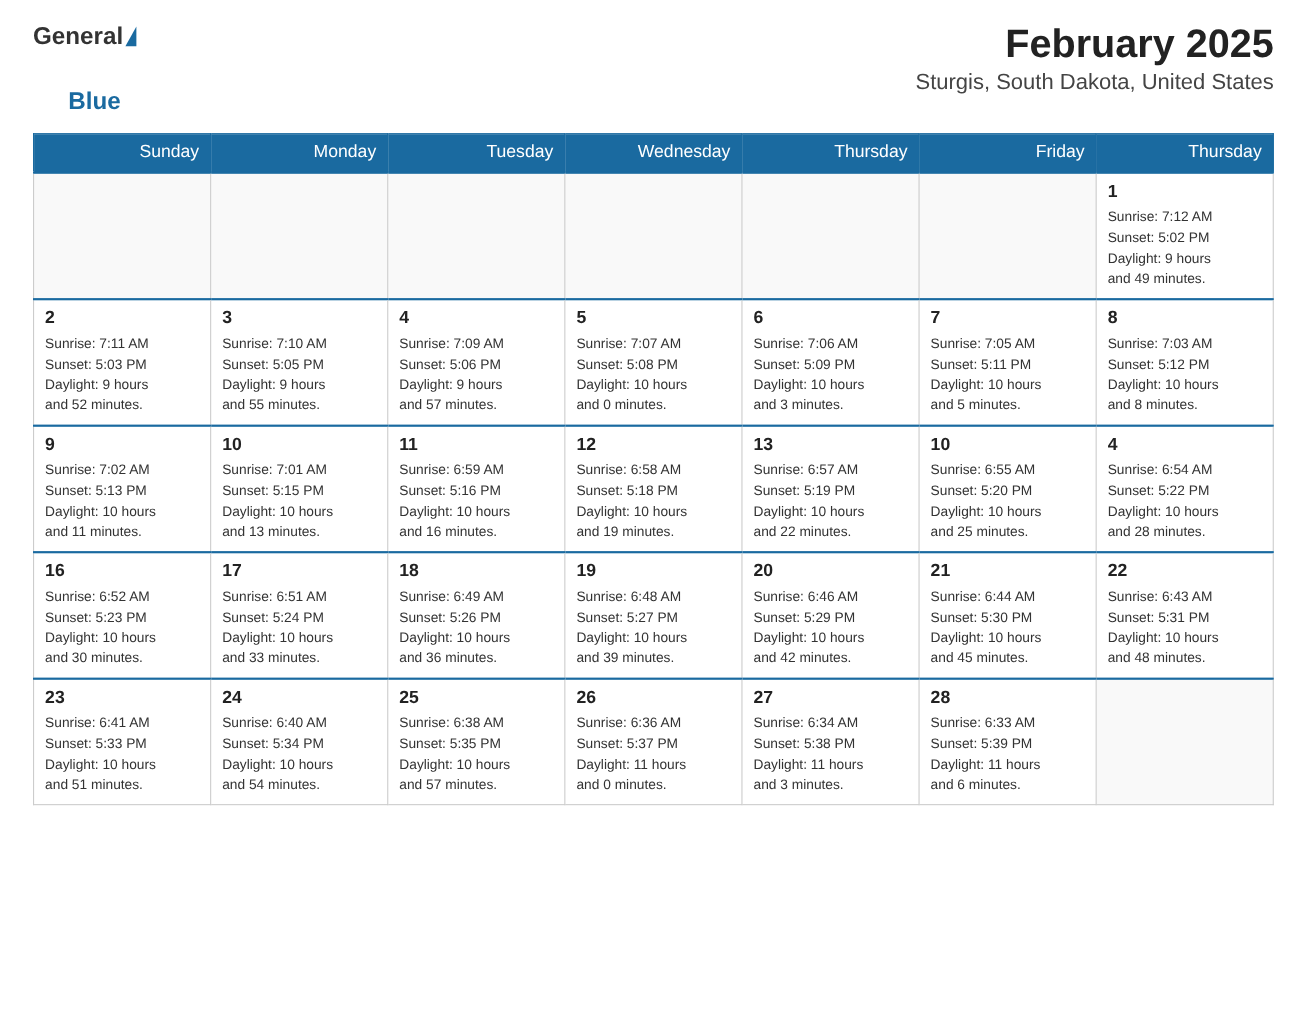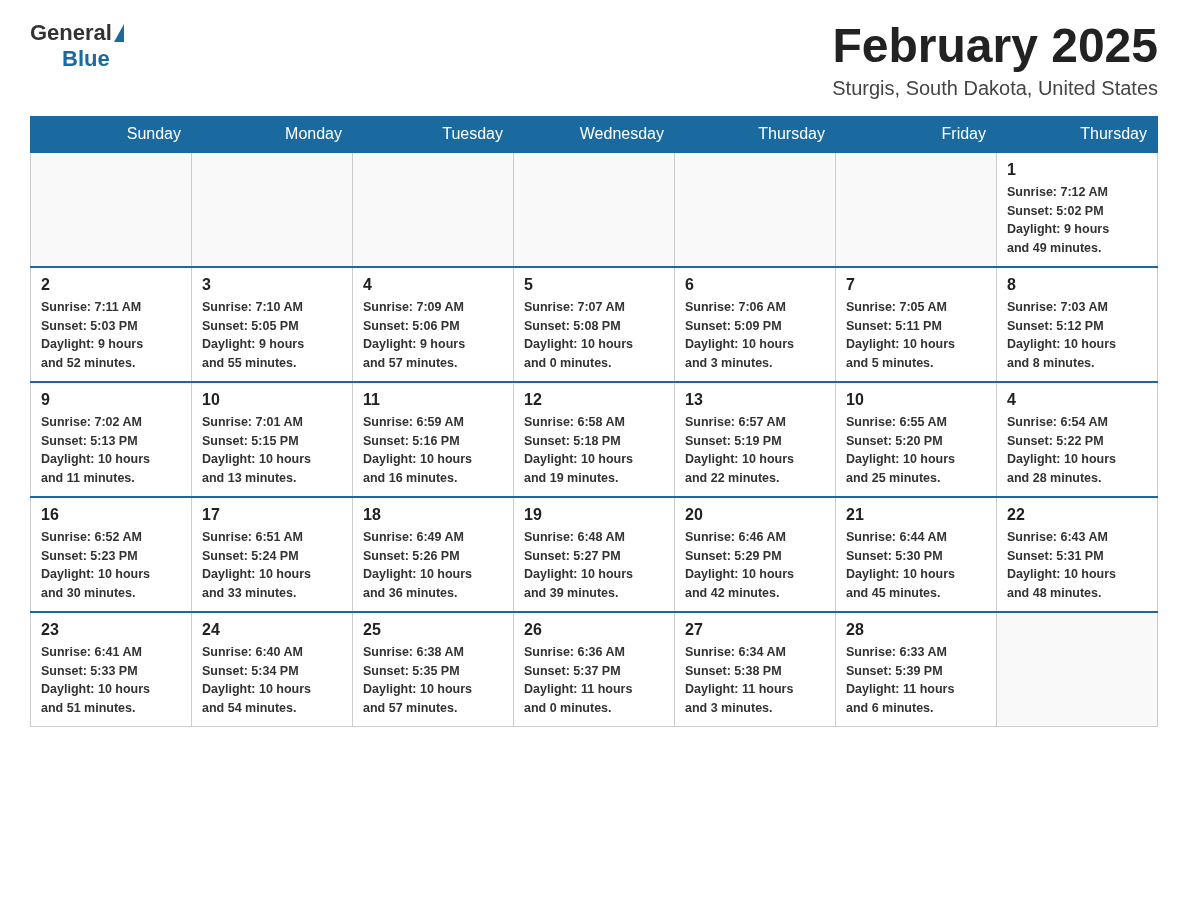--- a/index.html
+++ b/index.html
@@ -13,20 +13,21 @@
     .header {
       display: flex;
       justify-content: space-between;
       align-items: flex-start;
       margin-bottom: 16px;
     }
     .logo {
       display: flex;
       flex-direction: column;
       align-items: flex-start;
+      gap: 33px;
     }
     .logo-text {
       display: flex;
       align-items: center;
       font-size: 22px;
       font-weight: bold;
       color: #333;
     }
     .logo-general { color: #333; }
     .logo-triangle {
@@ -40,21 +41,21 @@
     .logo-blue {
       color: #1a6aa0;
       font-size: 22px;
       font-weight: bold;
       margin-left: 32px;
     }
     .title-area {
       text-align: right;
     }
     .month-title {
-      font-size: 48px;
+      font-size: 36px;
       font-weight: bold;
       color: #222;
       line-height: 1.1;
     }
     .location {
       font-size: 20px;
       color: #444;
       margin-top: 4px;
     }
     .calendar {
@@ -87,21 +88,20 @@
       font-size: 16px;
       font-weight: bold;
       color: #222;
       display: block;
       margin-bottom: 4px;
     }
     .day-info {
       font-size: 12.5px;
       color: #333;
       line-height: 1.5;
-      font-weight: bold;
     }
     .empty-cell {
       background: #f9f9f9;
     }
   </style>
 </head>
 <body>
 
 <div class="header">
   <div class="logo">

